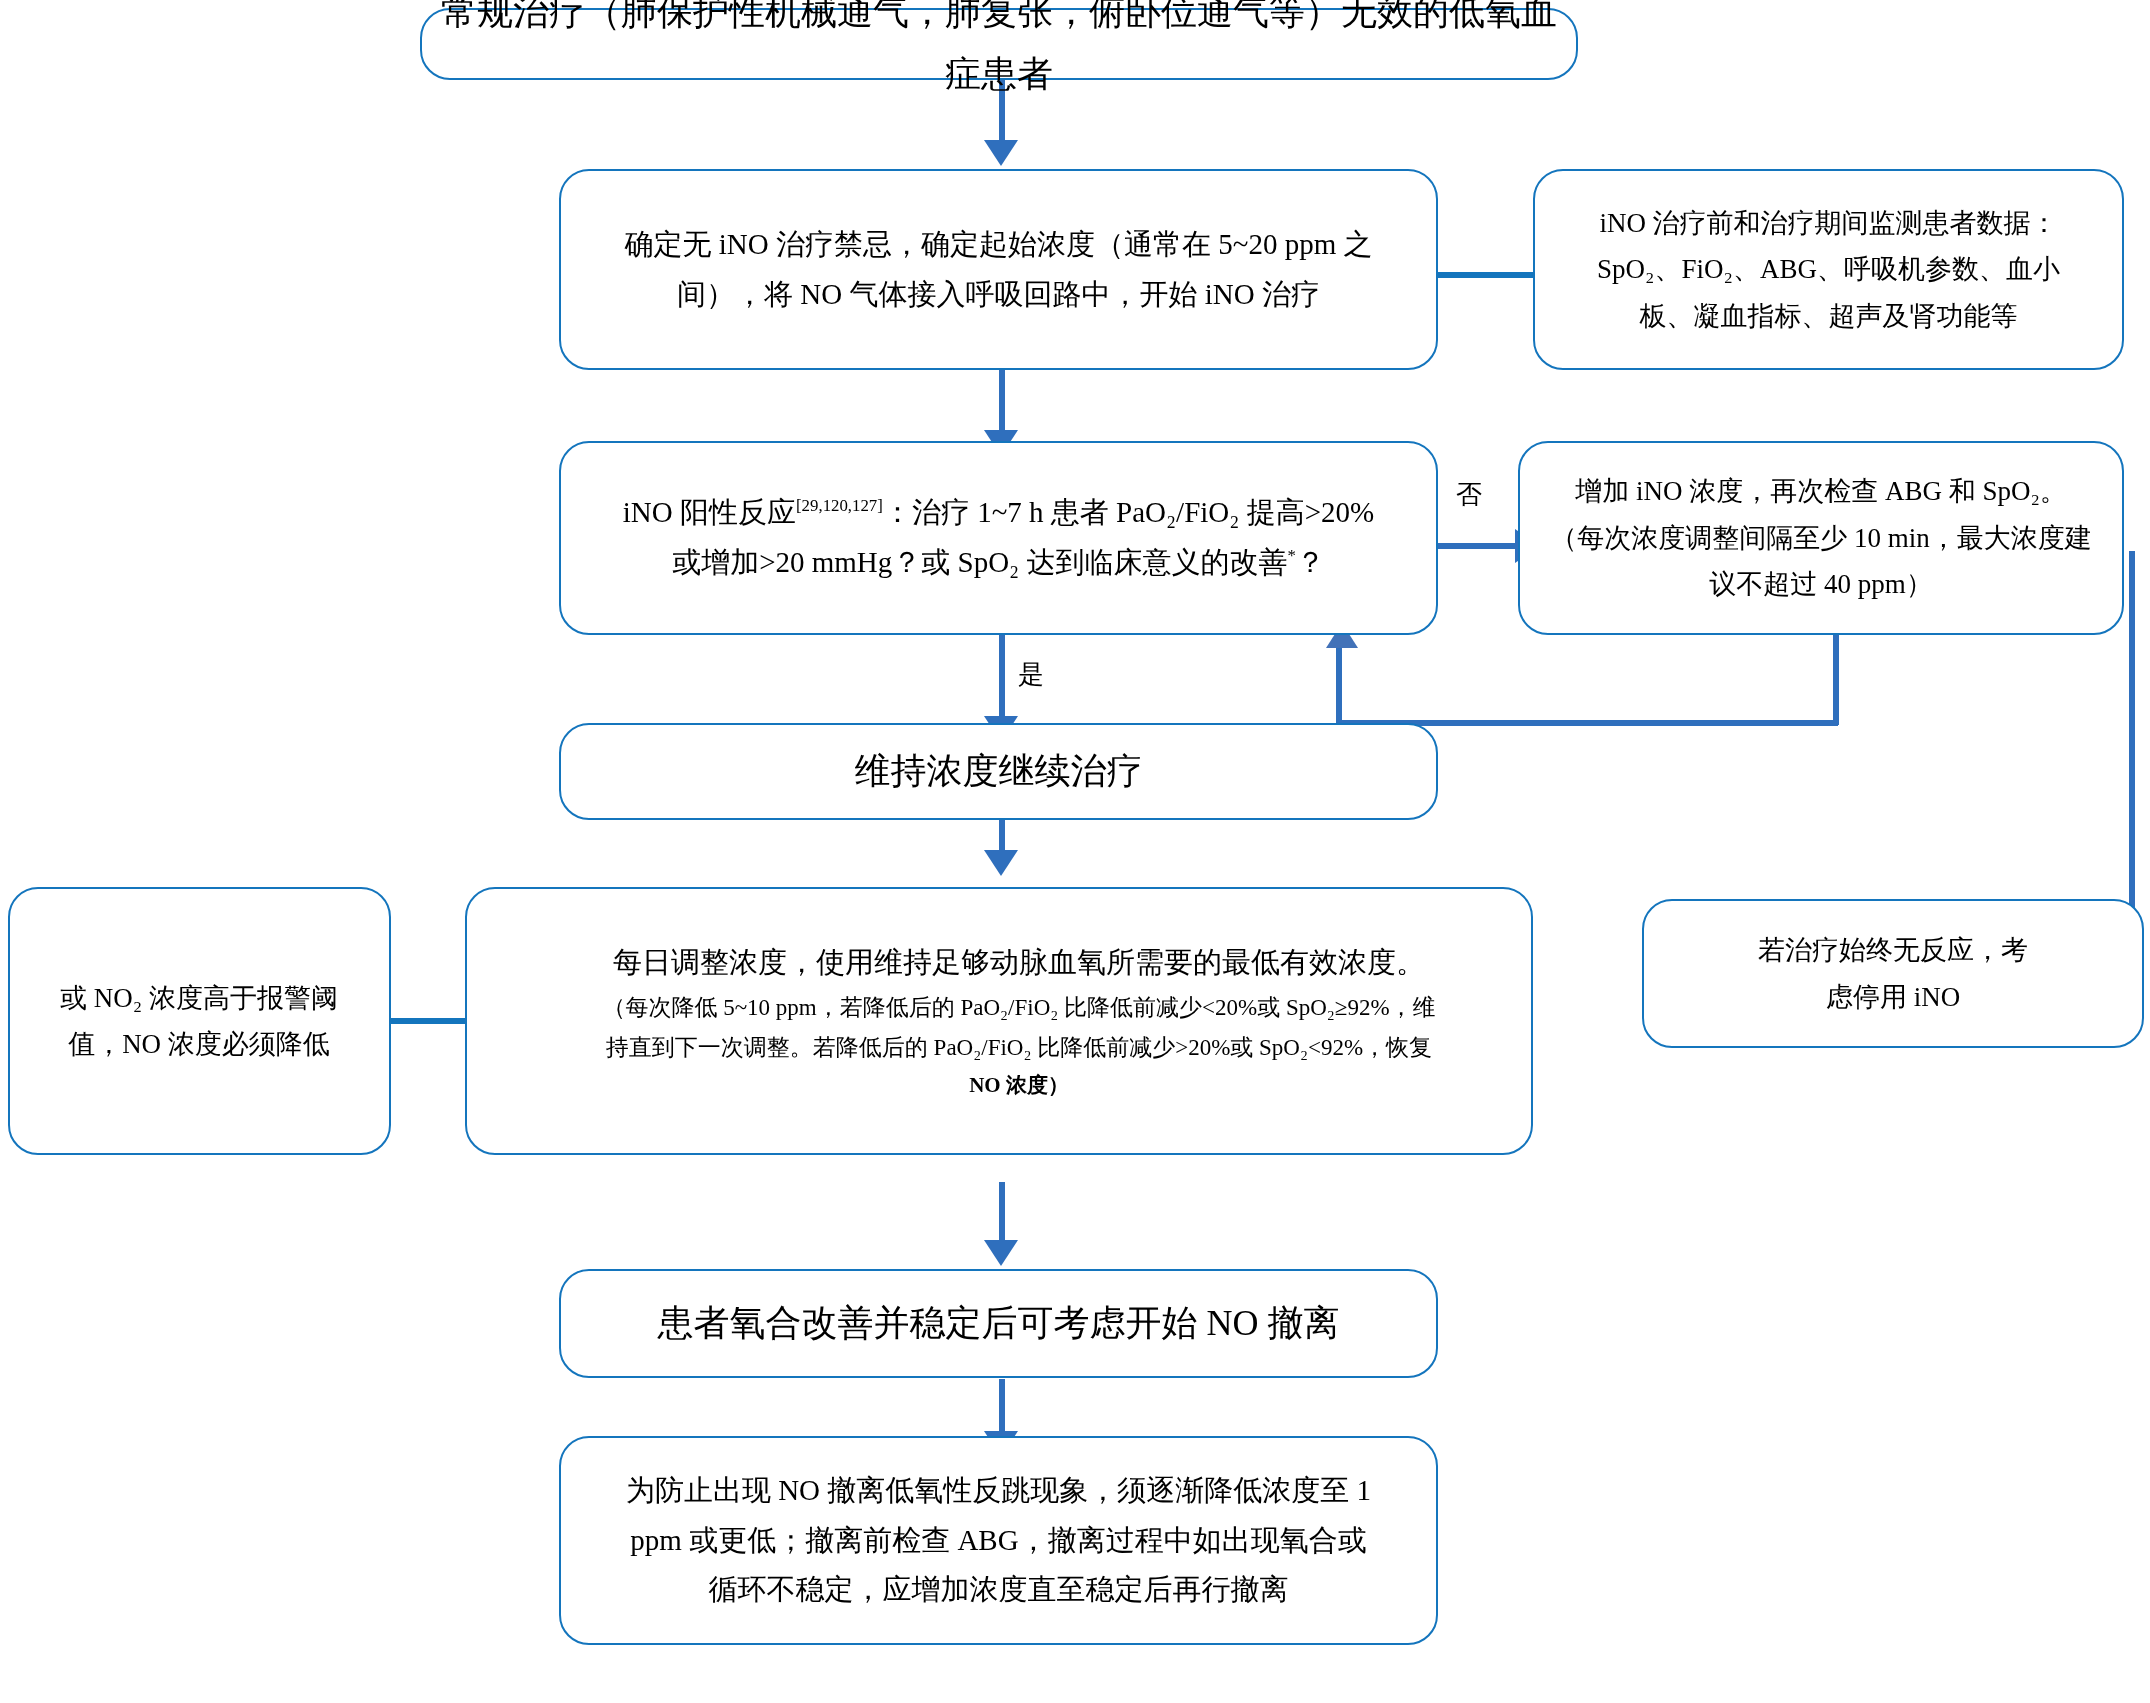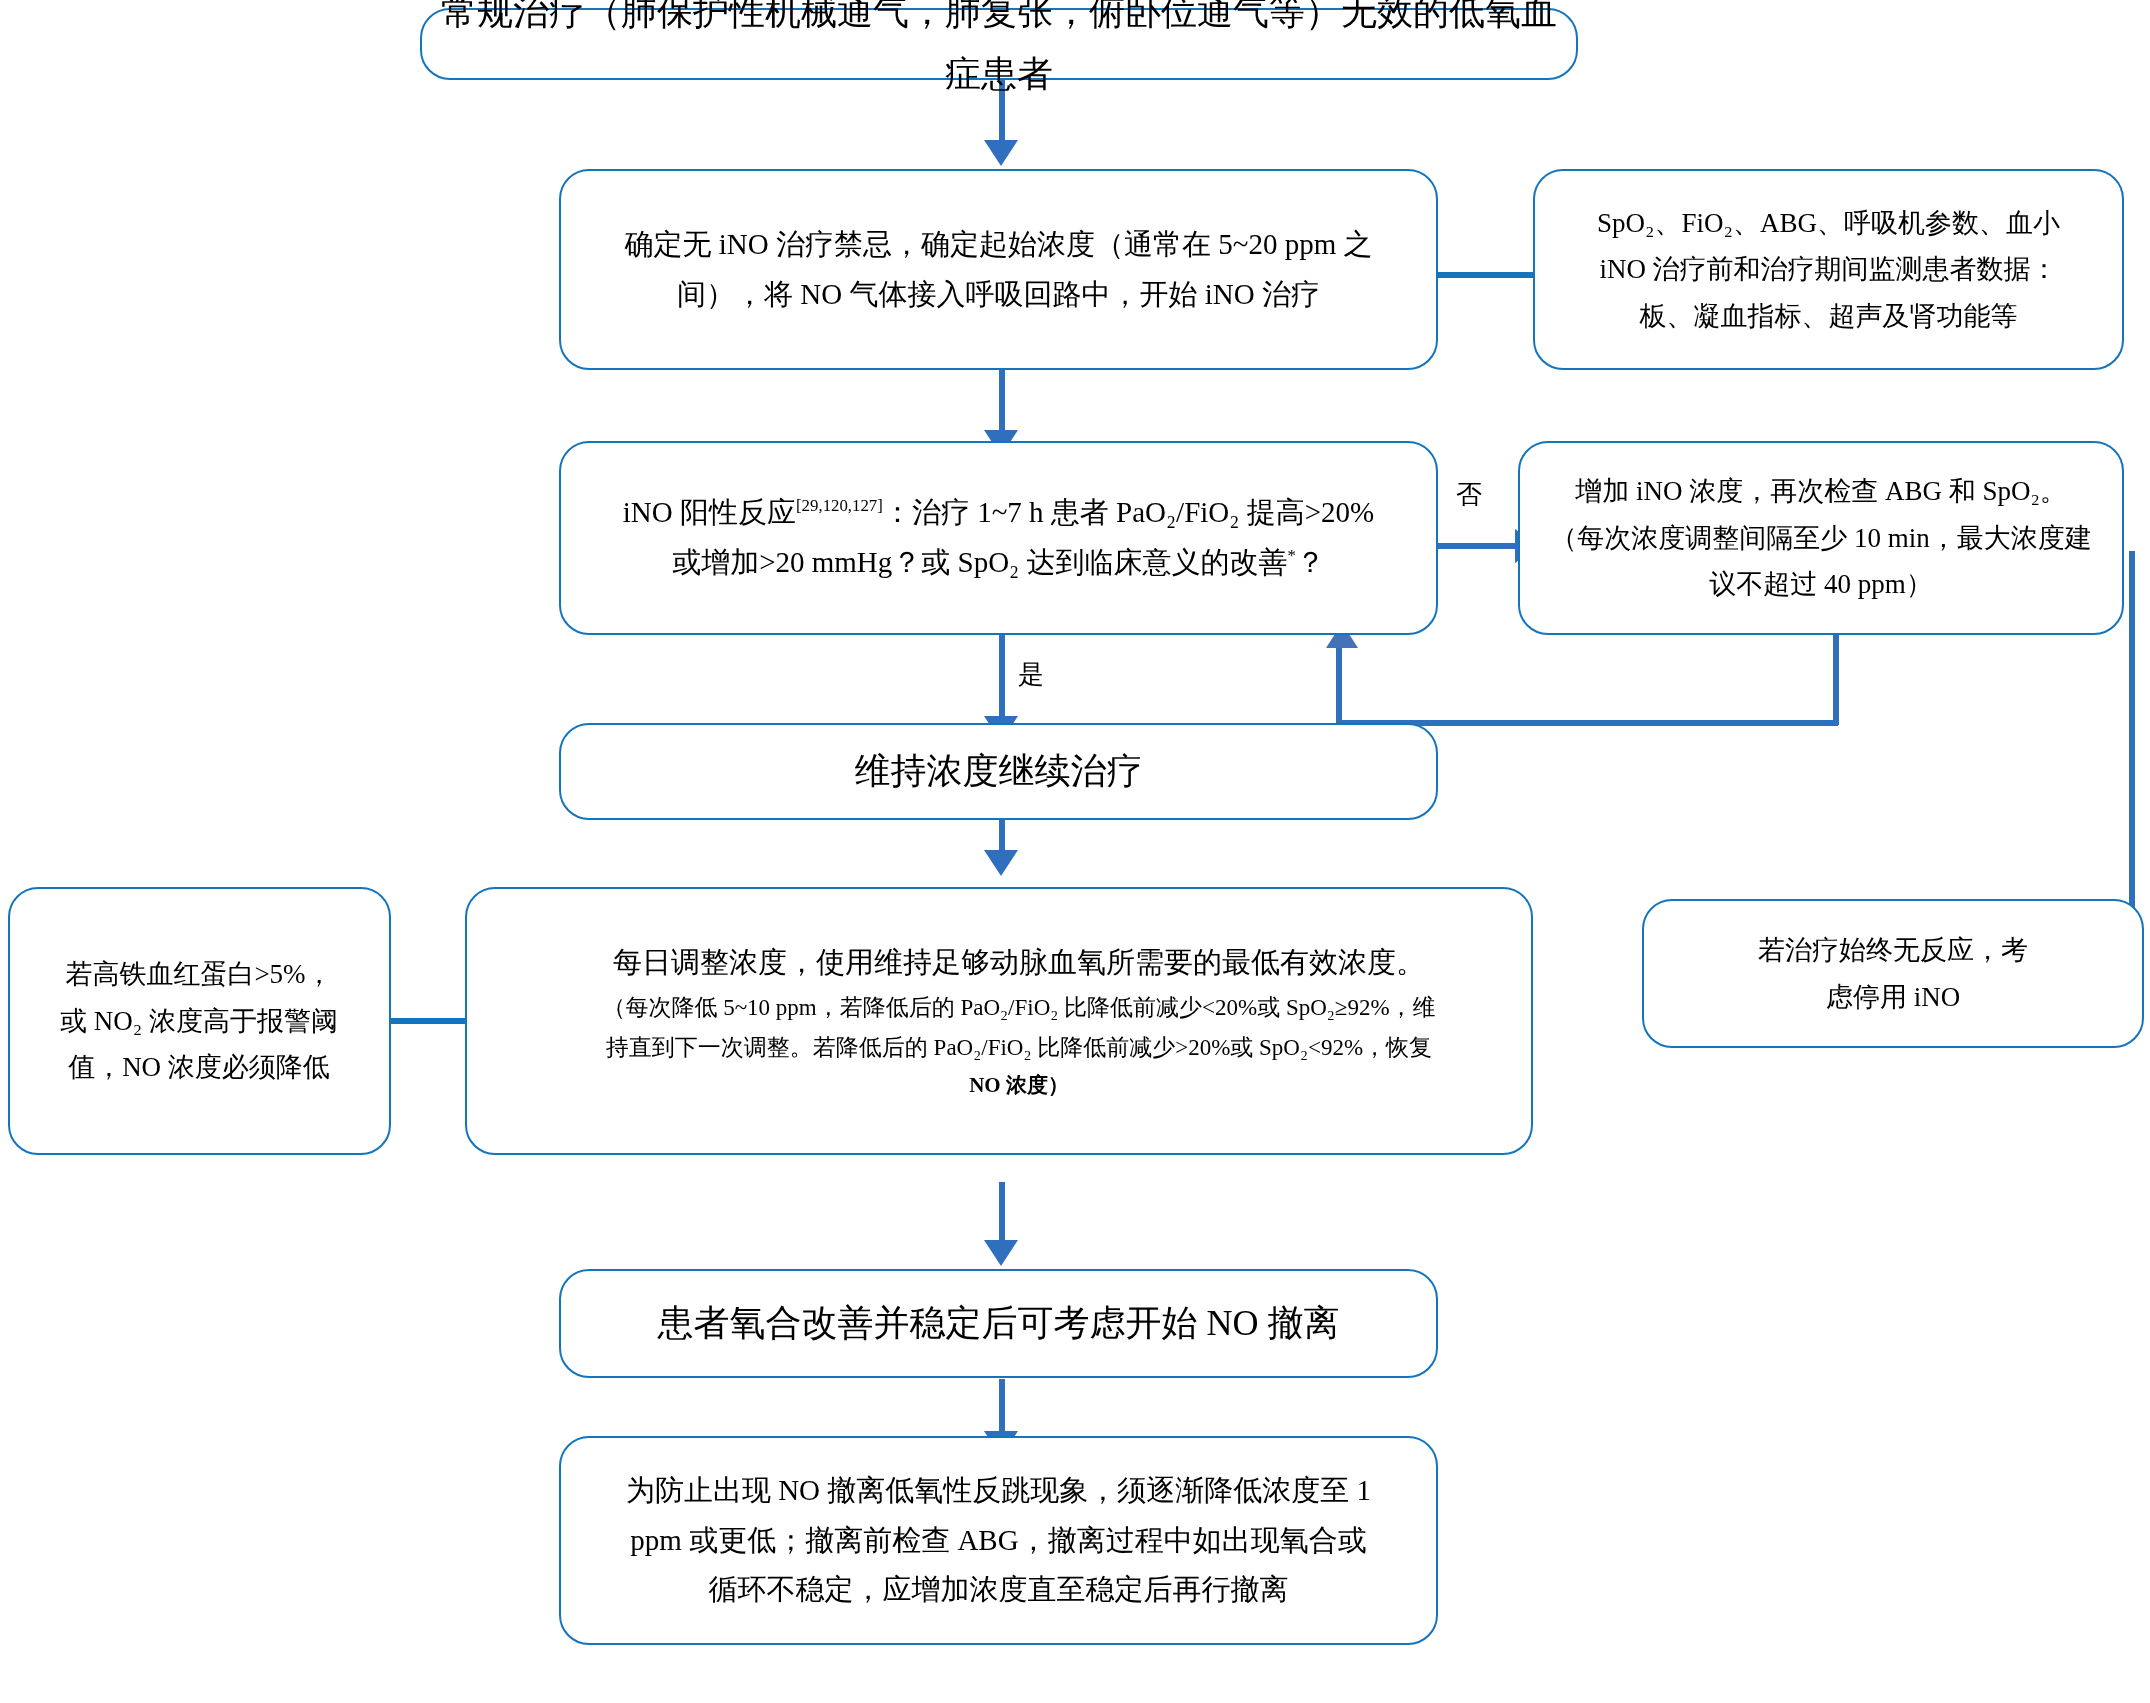--- a/index.html
+++ b/index.html
@@ -136,22 +136,22 @@
 
   <div class="node" style="left:559px; top:169px; width:879px; height:201px;">
     <div class="inner f-lg">
       <div>确定无 iNO 治疗禁忌，确定起始浓度（通常在 5~20 ppm 之</div>
       <div>间），将 NO 气体接入呼吸回路中，开始 iNO 治疗</div>
     </div>
   </div>
 
   <div class="node" style="left:1533px; top:169px; width:591px; height:201px;">
     <div class="inner f-md">
+      <div>iNO 治疗前和治疗期间监测患者数据：</div>
       <div>SpO₂、FiO₂、ABG、呼吸机参数、血小</div>
-      <div>iNO 治疗前和治疗期间监测患者数据：</div>
       <div>板、凝血指标、超声及肾功能等</div>
     </div>
   </div>
 
   <div class="node" style="left:559px; top:441px; width:879px; height:194px;">
     <div class="inner f-lg">
       <div><span>iNO 阳性反应</span><sup>[29,120,127]</sup><span>：治疗 1~7 h 患者 PaO₂/FiO₂ 提高&gt;20%</span></div>
       <div><span>或增加&gt;20 mmHg？或 SpO₂ 达到临床意义的改善</span><sup>*</sup><span>？</span></div>
     </div>
   </div>
@@ -165,21 +165,20 @@
   </div>
 
   <div class="node" style="left:559px; top:723px; width:879px; height:97px;text-align:center;">
     <div class="inner f-xl">
       <span>维持浓度继续治疗</span>
     </div>
   </div>
 
   <div class="node" style="left:7.5px; top:887px; width:383px; height:268px;">
     <div class="inner f-md">
-      <div>若高铁血红蛋白&gt;5%，</div>
       <div>或 NO₂ 浓度高于报警阈</div>
       <div>值，NO 浓度必须降低</div>
     </div>
   </div>
 
   <div class="node" style="left:465px; top:887px; width:1068px; height:268px;padding-left:40px;">
     <div class="inner" style="font-size:25px;">
       <div class="f-lg">每日调整浓度，使用维持足够动脉血氧所需要的最低有效浓度。</div>
       <div style="font-size:23px;">（每次降低 5~10 ppm，若降低后的 PaO₂/FiO₂ 比降低前减少&lt;20%或 SpO₂≥92%，维</div>
       <div style="font-size:23px;">持直到下一次调整。若降低后的 PaO₂/FiO₂ 比降低前减少&gt;20%或 SpO₂&lt;92%，恢复</div>

